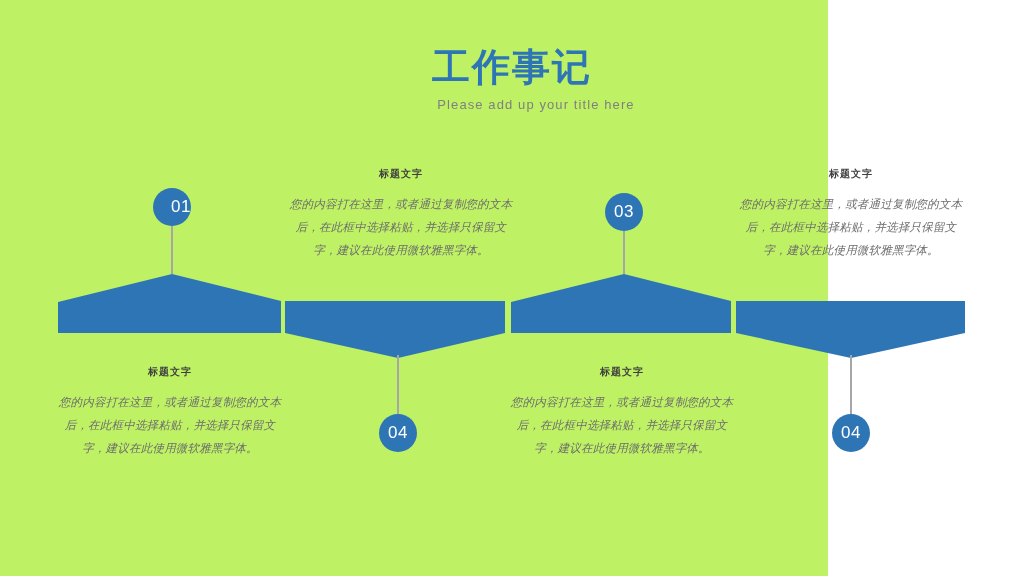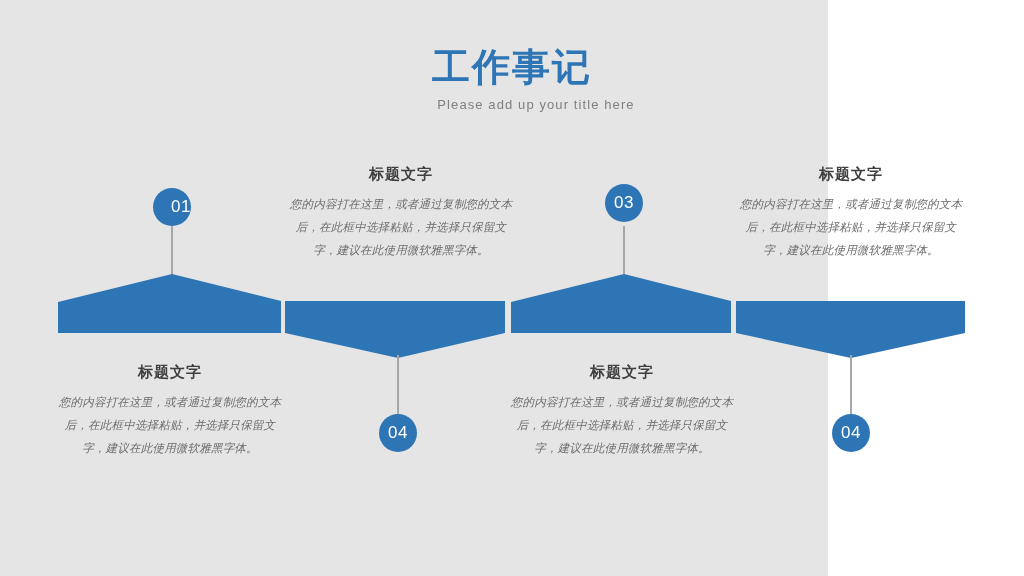--- a/index.html
+++ b/index.html
@@ -10,21 +10,21 @@
     height: 576px;
     background: #ffffff;
     font-family: "Liberation Sans", "DejaVu Sans", sans-serif;
     overflow: hidden;
   }
 
   #slide {
     position: relative;
     width: 828px;
     height: 576px;
-    background: #e5e5e5;
+    background: #bef264;
   }
 
   
   .header {
     position: absolute;
     left: 0;
     top: 44px;
     width: 1024px;
     text-align: center;
   }
@@ -75,21 +75,21 @@
     letter-spacing: 0.5px;
   }
 
   
   .block {
     position: absolute;
     width: 228px;
     text-align: center;
   }
   .block-title {
-    font-size: 15px;
+    font-size: 10px;
     font-weight: bold;
     color: #3f3f3f;
     line-height: 22px;
     letter-spacing: 1px;
   }
   .block-body {
     margin-top: 8px;
     font-size: 11.5px;
     color: #6d6d6d;
     line-height: 23px;
@@ -122,21 +122,21 @@
 
   <div class="stem" style="left:171px; top:226px; height:48px;"></div>
   <div class="stem" style="left:397px; top:355px; height:60px;"></div>
   <div class="stem" style="left:623px; top:226px; height:48px;"></div>
   <div class="stem" style="left:850px; top:355px; height:60px;"></div>
 
   <div class="circle" style="left:153px; top:188px;text-align:right;">01</div>
 
   <div class="circle" style="left:379px; top:414px;">04</div>
 
-  <div class="circle" style="left:605px; top:184px;">03</div>
+  <div class="circle" style="left:605px; top:193px;">03</div>
 
   <div class="circle" style="left:832px; top:414px;">04</div>
 
   <div class="block" style="left:287px; top:163px;">
     <div class="block-title">标题文字</div>
     <div class="block-body">您的内容打在这里，或者通过复制您的文本后，在此框中选择粘贴，并选择只保留文字，建议在此使用微软雅黑字体。</div>
   </div>
 
   <div class="block" style="left:737px; top:163px;">
     <div class="block-title">标题文字</div>

